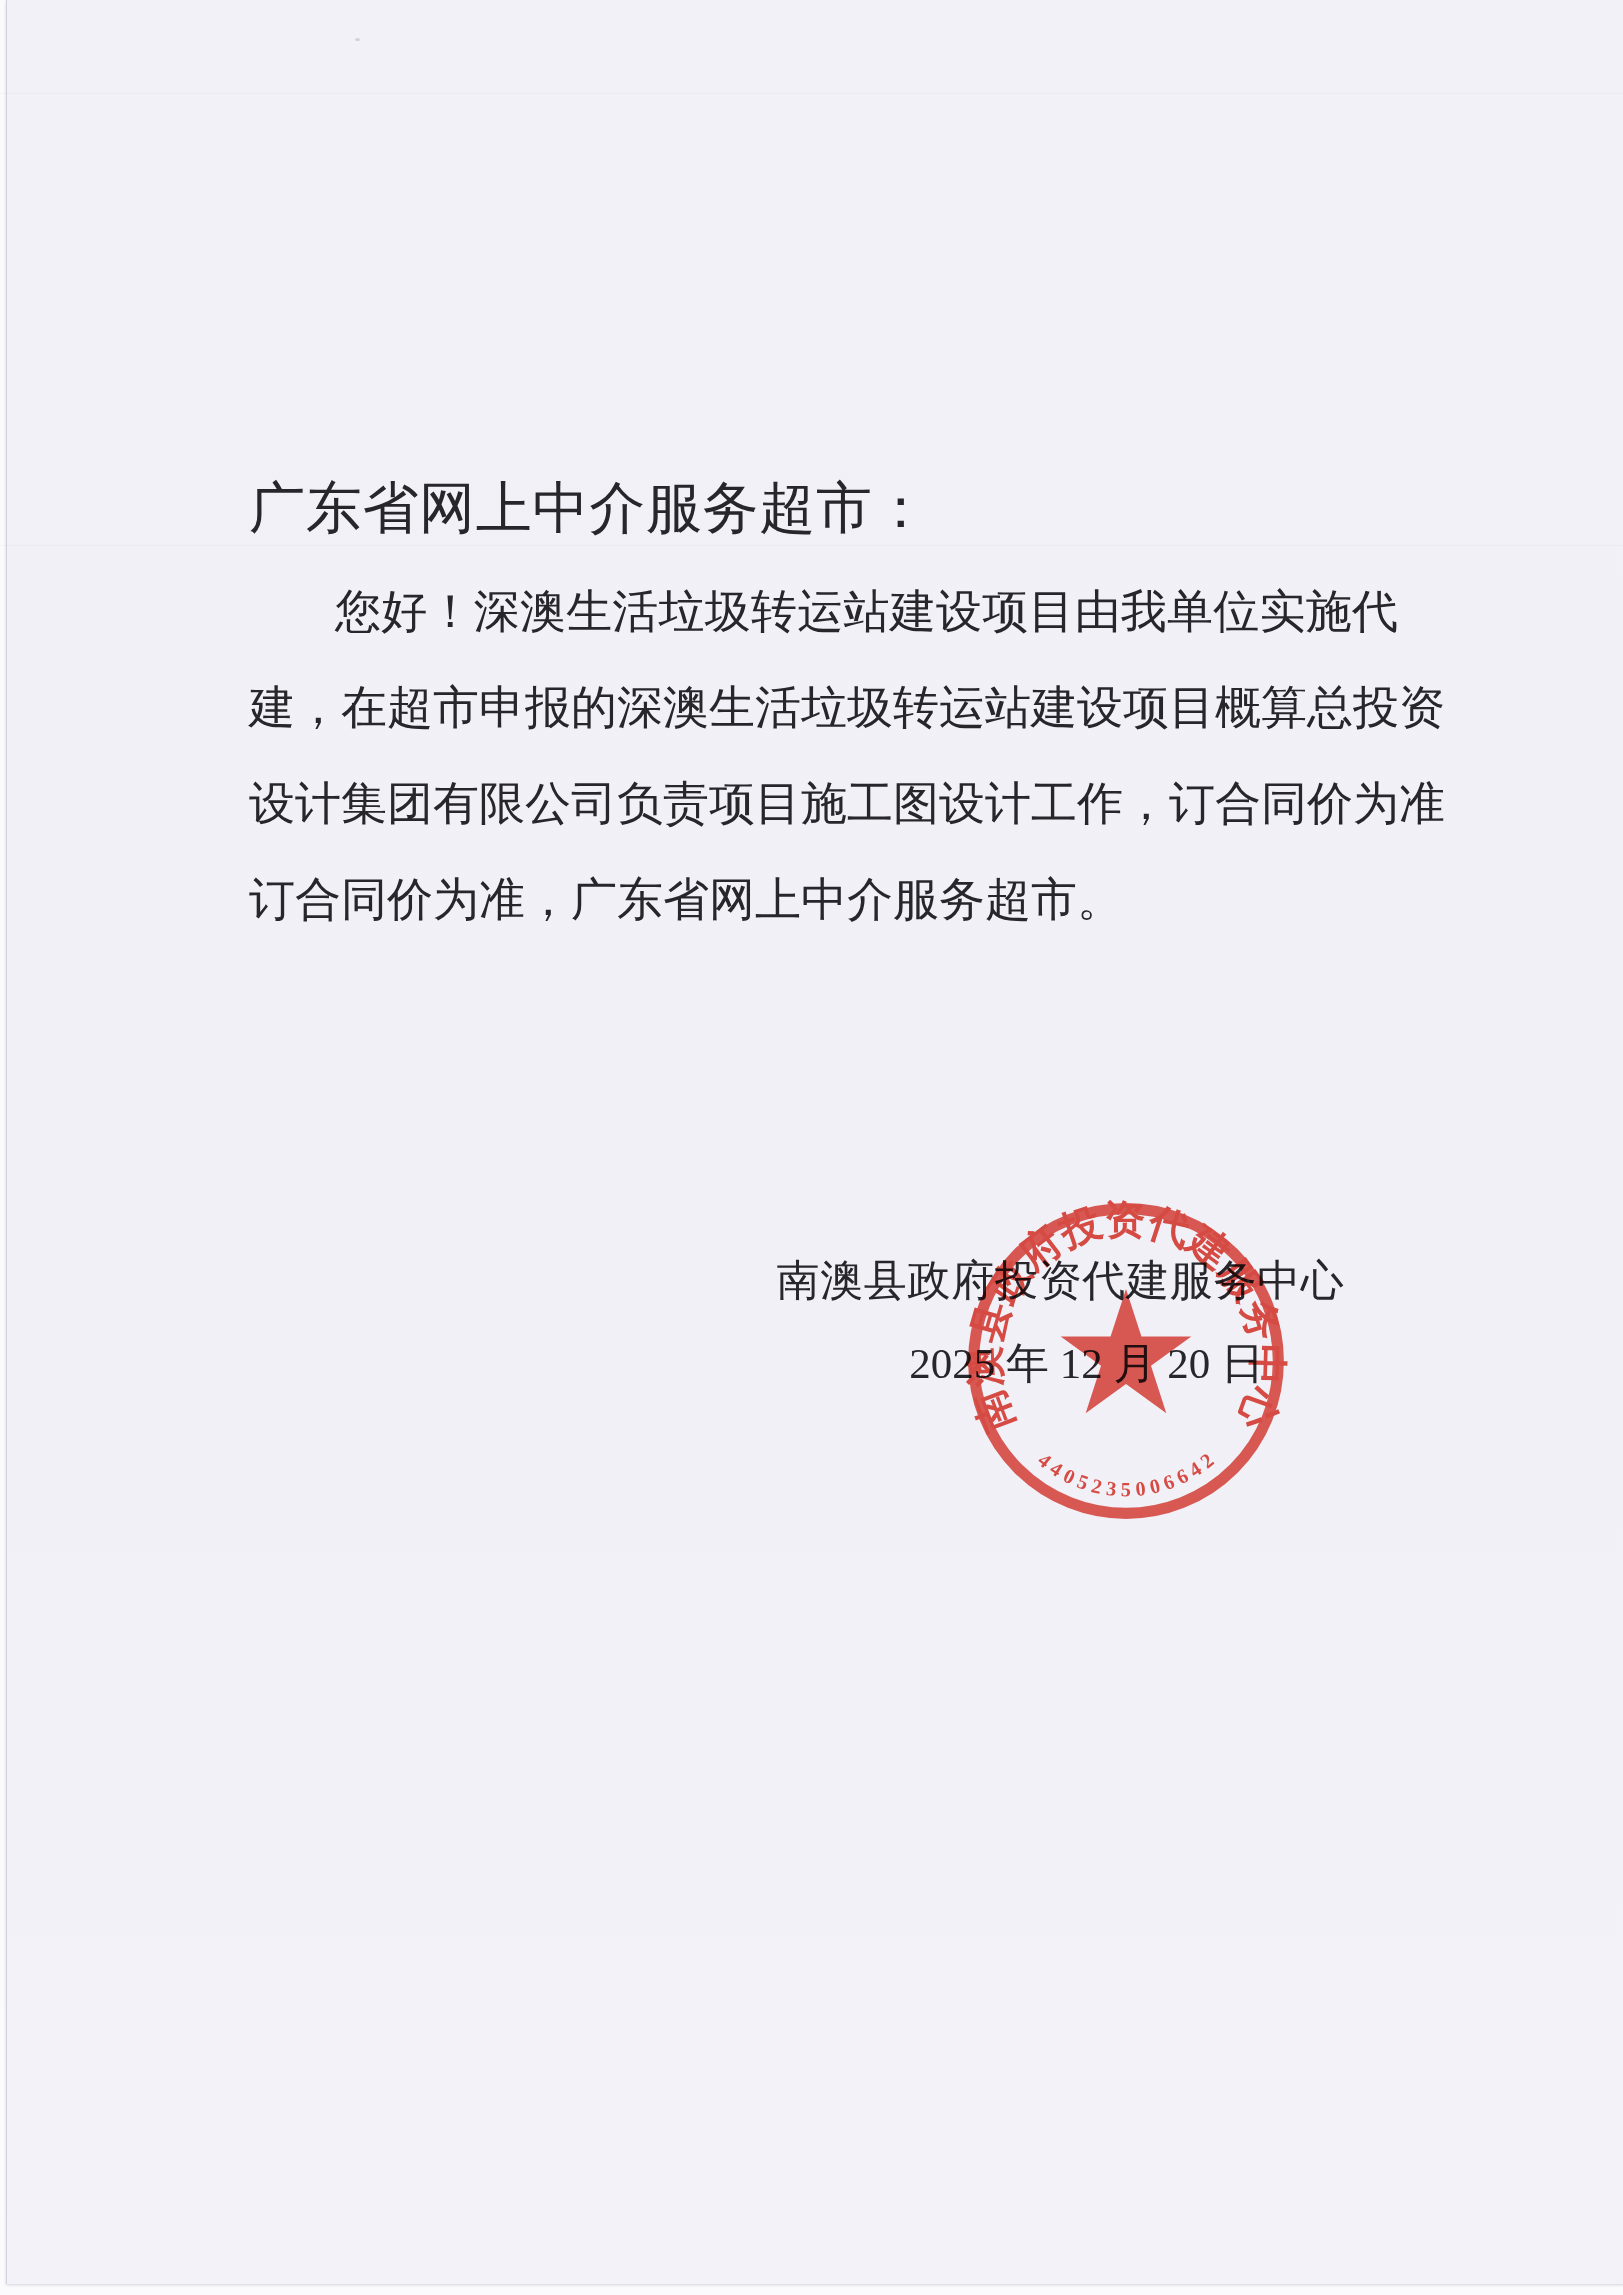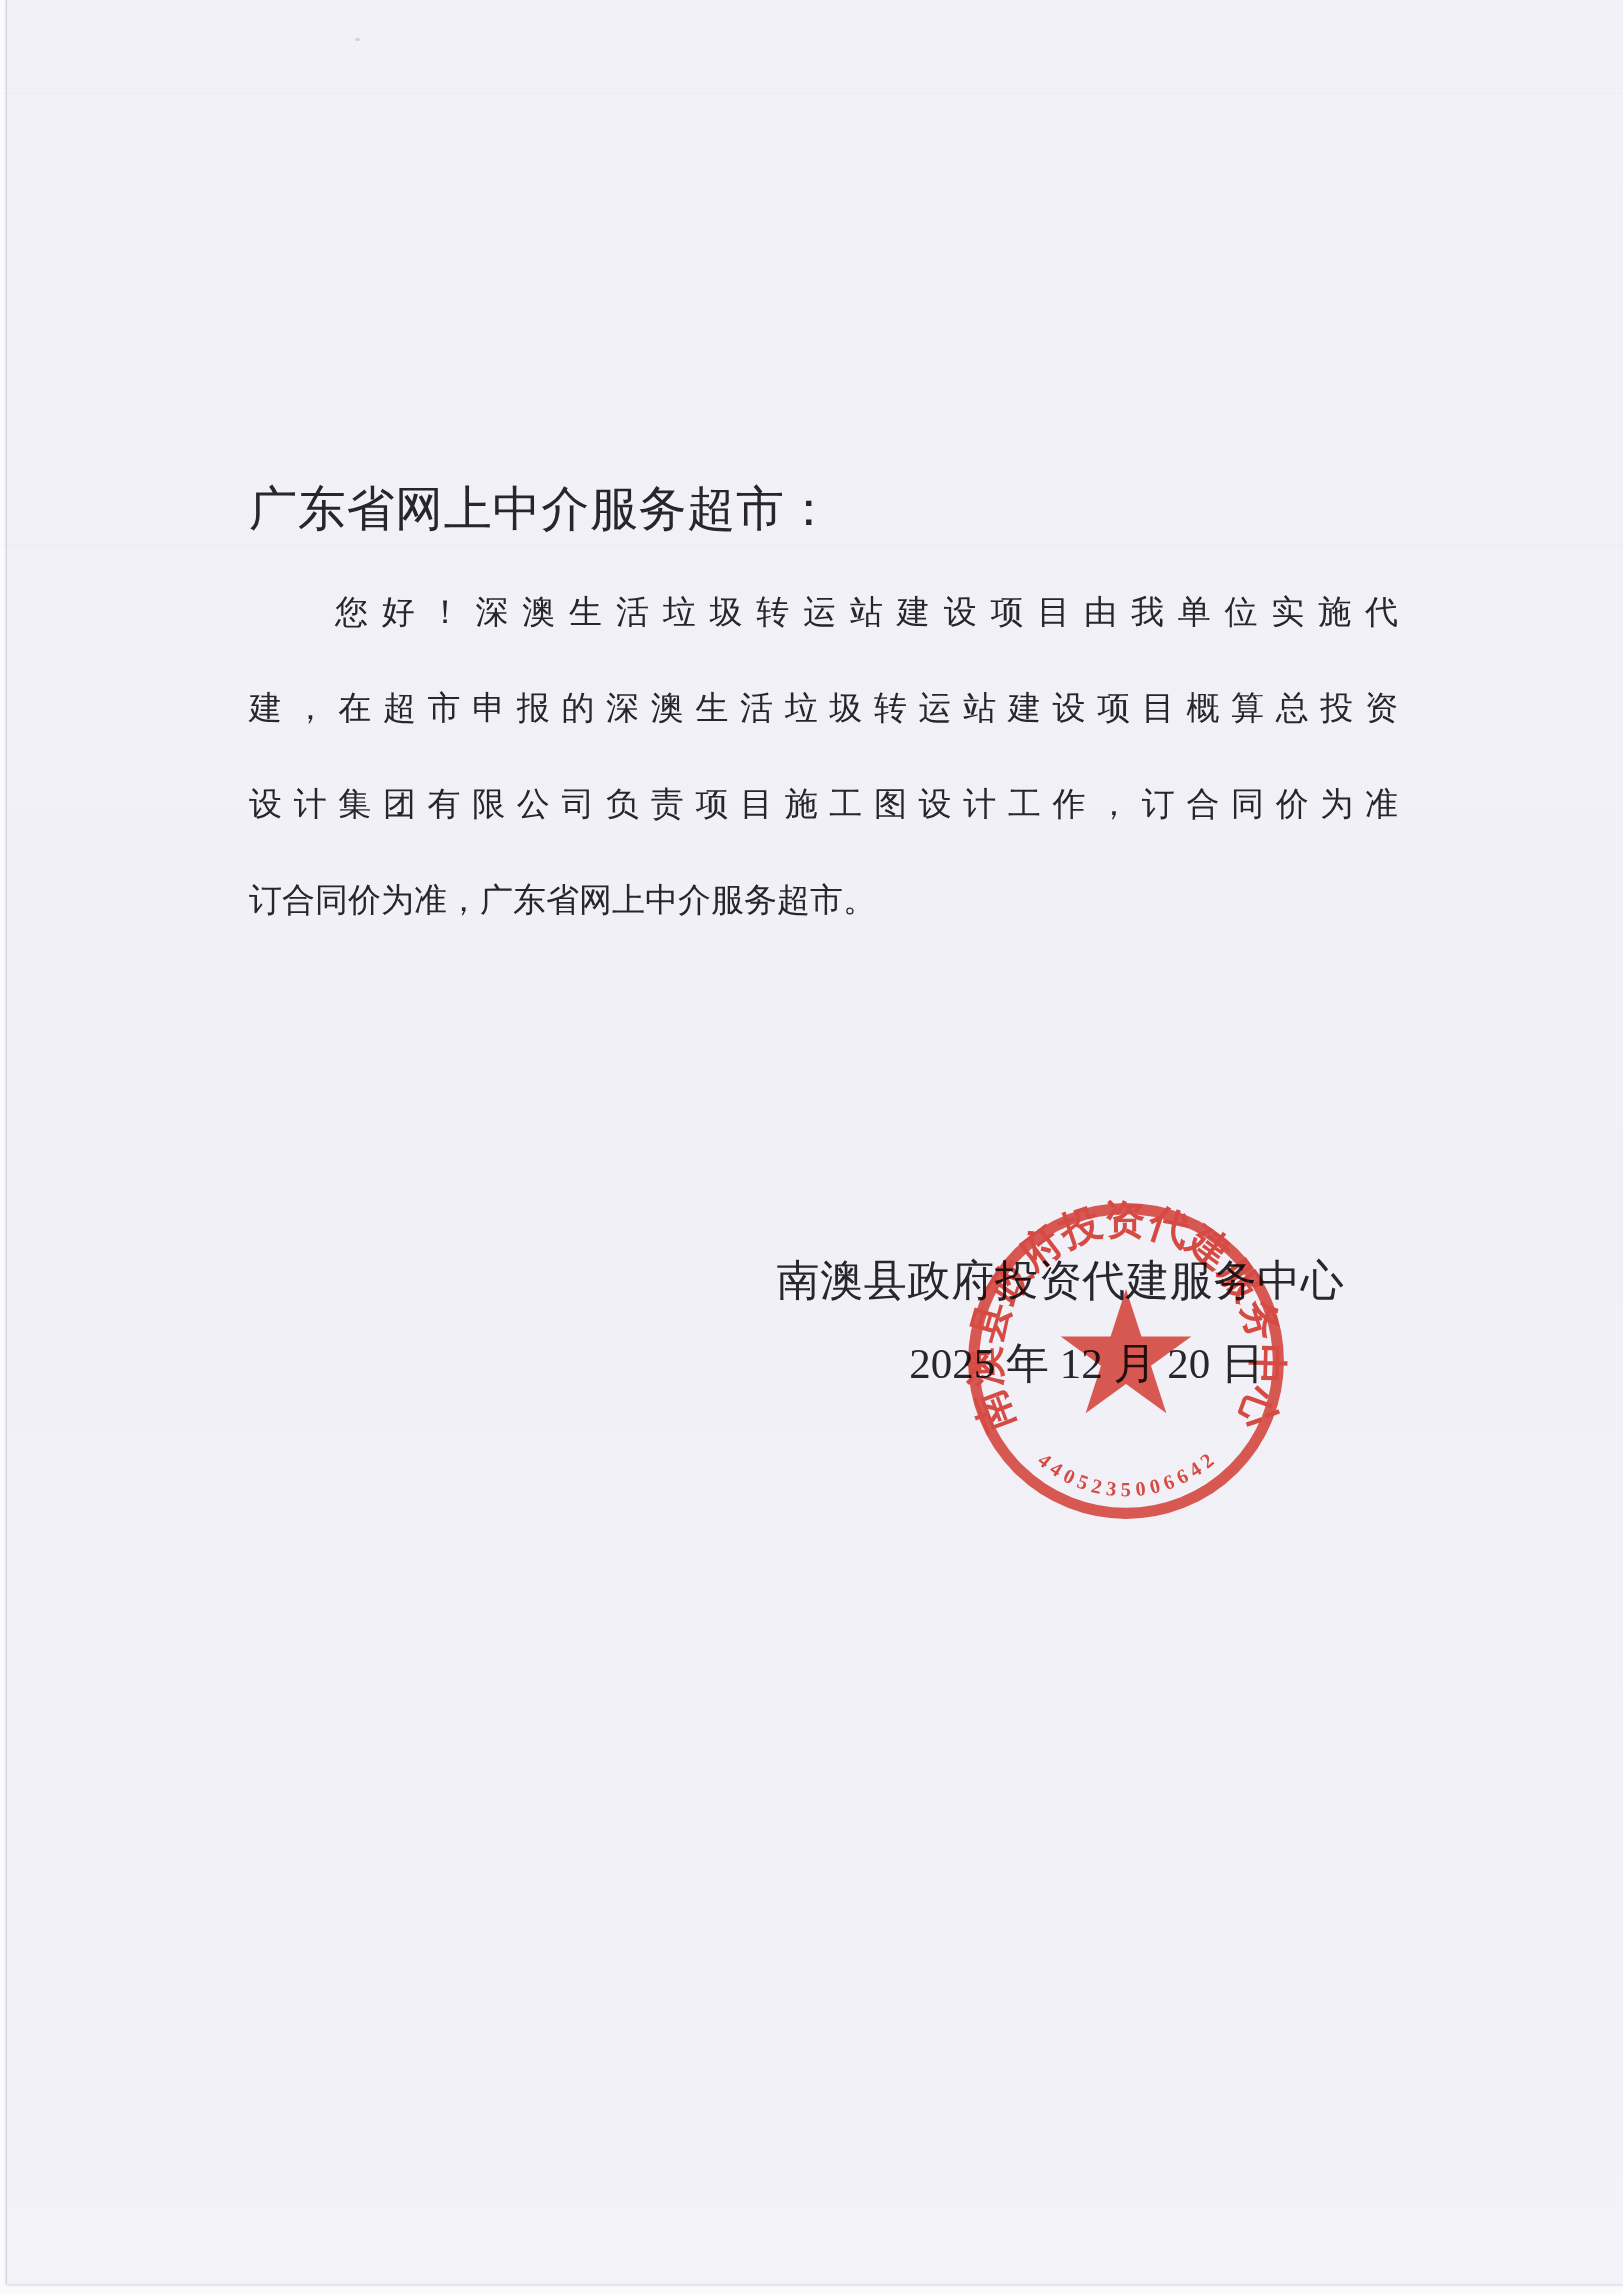--- a/index.html
+++ b/index.html
@@ -41,33 +41,33 @@
     top: 38px;
     width: 4.6px;
     height: 3.3px;
     border-radius: 50%;
     background: rgba(120,120,135,0.25);
   }
   .salutation {
     position: absolute;
     left: 249px;
     top: 477px;
-    font-size: 48px;
+    font-size: 56px;
     line-height: 63px;
     letter-spacing: 0.7px;
     color: #26262b;
     white-space: nowrap;
   }
   .body-block {
     position: absolute;
     left: 249px;
     top: 564px;
     width: 1149px;
     color: #26262b;
-    font-size: 33px;
+    font-size: 46px;
     line-height: 96px;
   }
   .body-line {
     height: 96px;
     text-align: justify;
     text-align-last: justify;
     white-space: nowrap;
   }
   .body-line.indent { text-indent: 86px; }
   .body-line.last {

